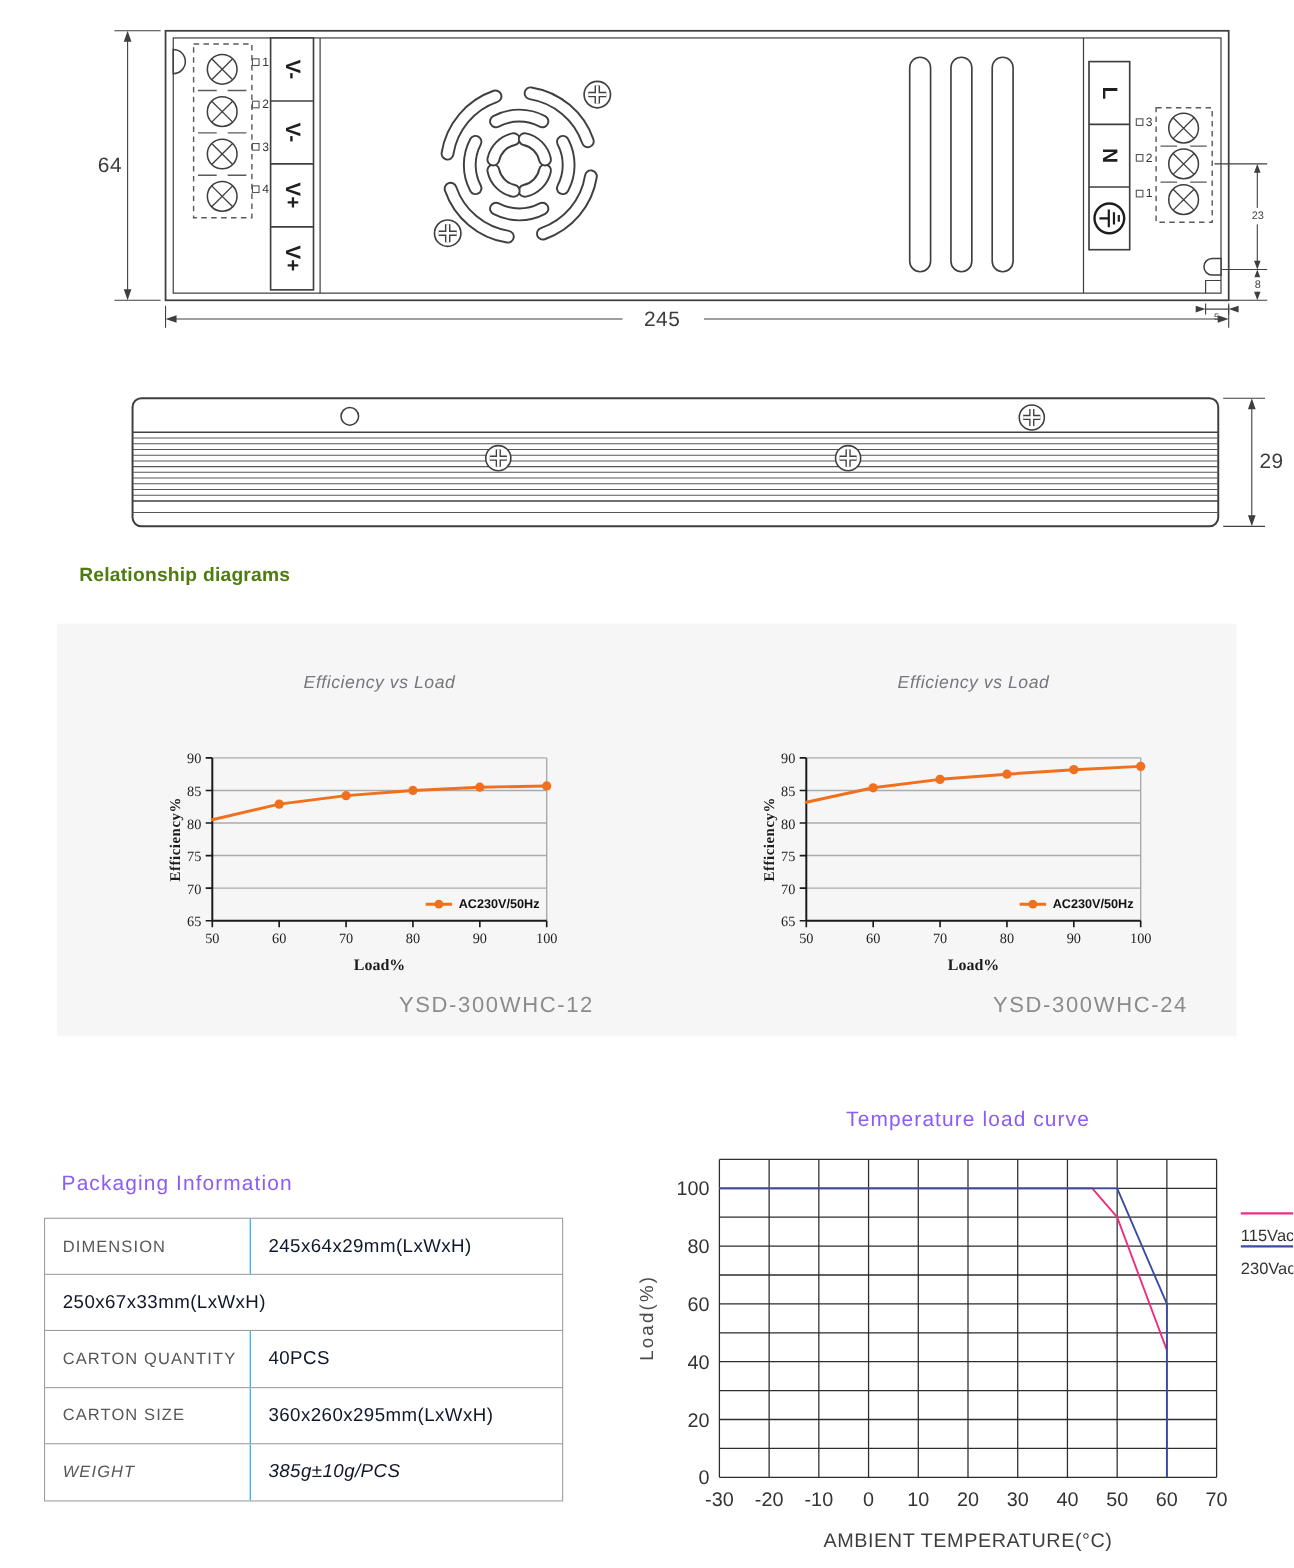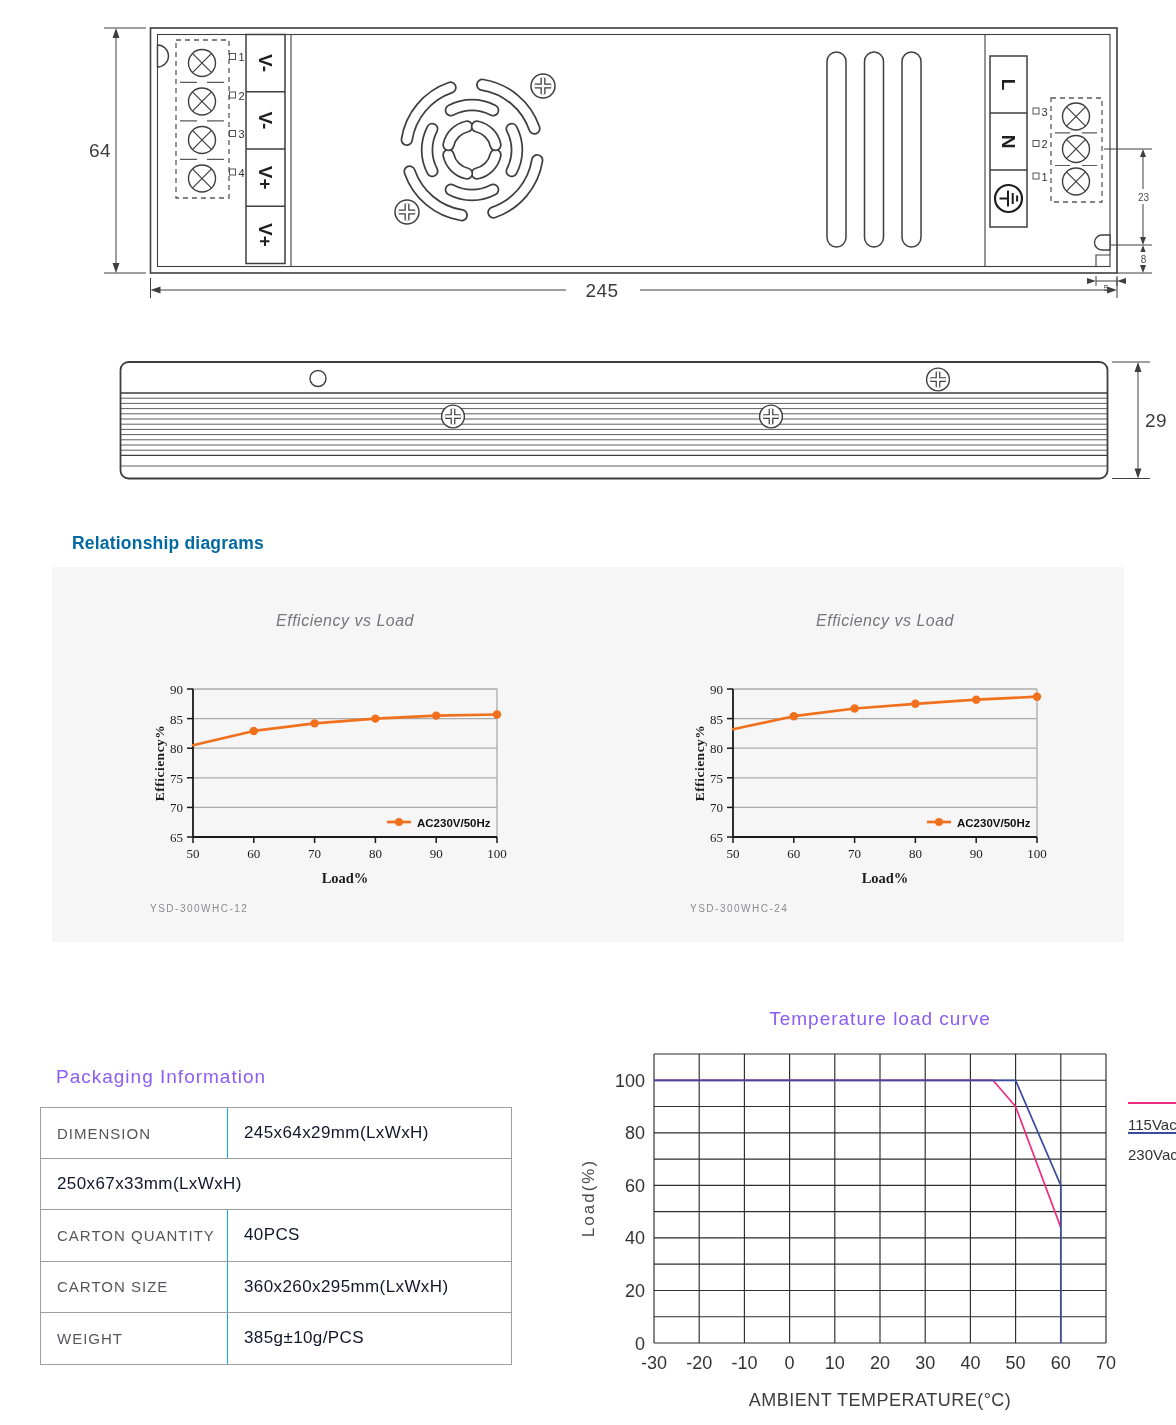--- a/index.html
+++ b/index.html
@@ -1,28 +1,28 @@
 <!DOCTYPE html>
 <html><head>
 <meta charset="utf-8">
 <style>
   html,body{margin:0;padding:0;background:#fff;}
   .page{position:relative;width:1176px;height:1425px;background:#fff;overflow:hidden;
         font-family:"Liberation Sans",sans-serif;}
   .abs{position:absolute;}
   .panel{background:#f6f6f7;}
-  .h1{font-size:17.5px;font-weight:700;color:#0369a1;letter-spacing:.2px;margin-top:21px;}
+  .h1{font-size:17.5px;font-weight:700;color:#4d7c0f;letter-spacing:.2px;}
   .sec-title{font-size:19px;color:#8b5cf6;letter-spacing:1px;}
   .chart-title{font-size:16px;color:#77767c;letter-spacing:.5px;text-align:center;font-style:italic;}
-  .caption{font-size:10px;color:#8b8b8e;letter-spacing:1.5px;text-align:left;}
+  .caption{font-size:20px;color:#8b8b8e;letter-spacing:1.5px;text-align:right;}
   .xlabel-temp{font-size:18px;color:#3e3e3e;letter-spacing:.5px;text-align:center;}
   
   .pack-table{border:1px solid #9e9e9e;}
   .prow{display:grid;grid-template-columns:187px 1fr;height:51.2px;border-bottom:1px solid #9e9e9e;box-sizing:border-box;}
-  .prow:last-child{border-bottom:none;}
+  .prow:last-child{border-bottom:none;font-style:italic;}
   .plabel{display:flex;align-items:center;padding-left:16px;border-right:1px solid #0ea5e9;
           font-size:15px;color:#57565c;letter-spacing:1px;}
   .pvalue{display:flex;align-items:center;padding-left:16px;font-size:17px;color:#0f172a;letter-spacing:.4px;}
   
   .term{font:700 19px "Liberation Sans",sans-serif;fill:#1f1f1f;text-anchor:middle;dominant-baseline:central;}
   .tag{font:400 11px "Liberation Sans",sans-serif;fill:#333;dominant-baseline:central;}
   .dimtext{font:400 19px "Liberation Sans",sans-serif;fill:#3c3c3c;text-anchor:middle;dominant-baseline:central;letter-spacing:.5px;}
   .dimsmall{font:400 10px "Liberation Sans",sans-serif;fill:#4a4a4a;text-anchor:middle;dominant-baseline:central;}
   .arrow{fill:#3f3f3f;stroke:none;}
 </style>

